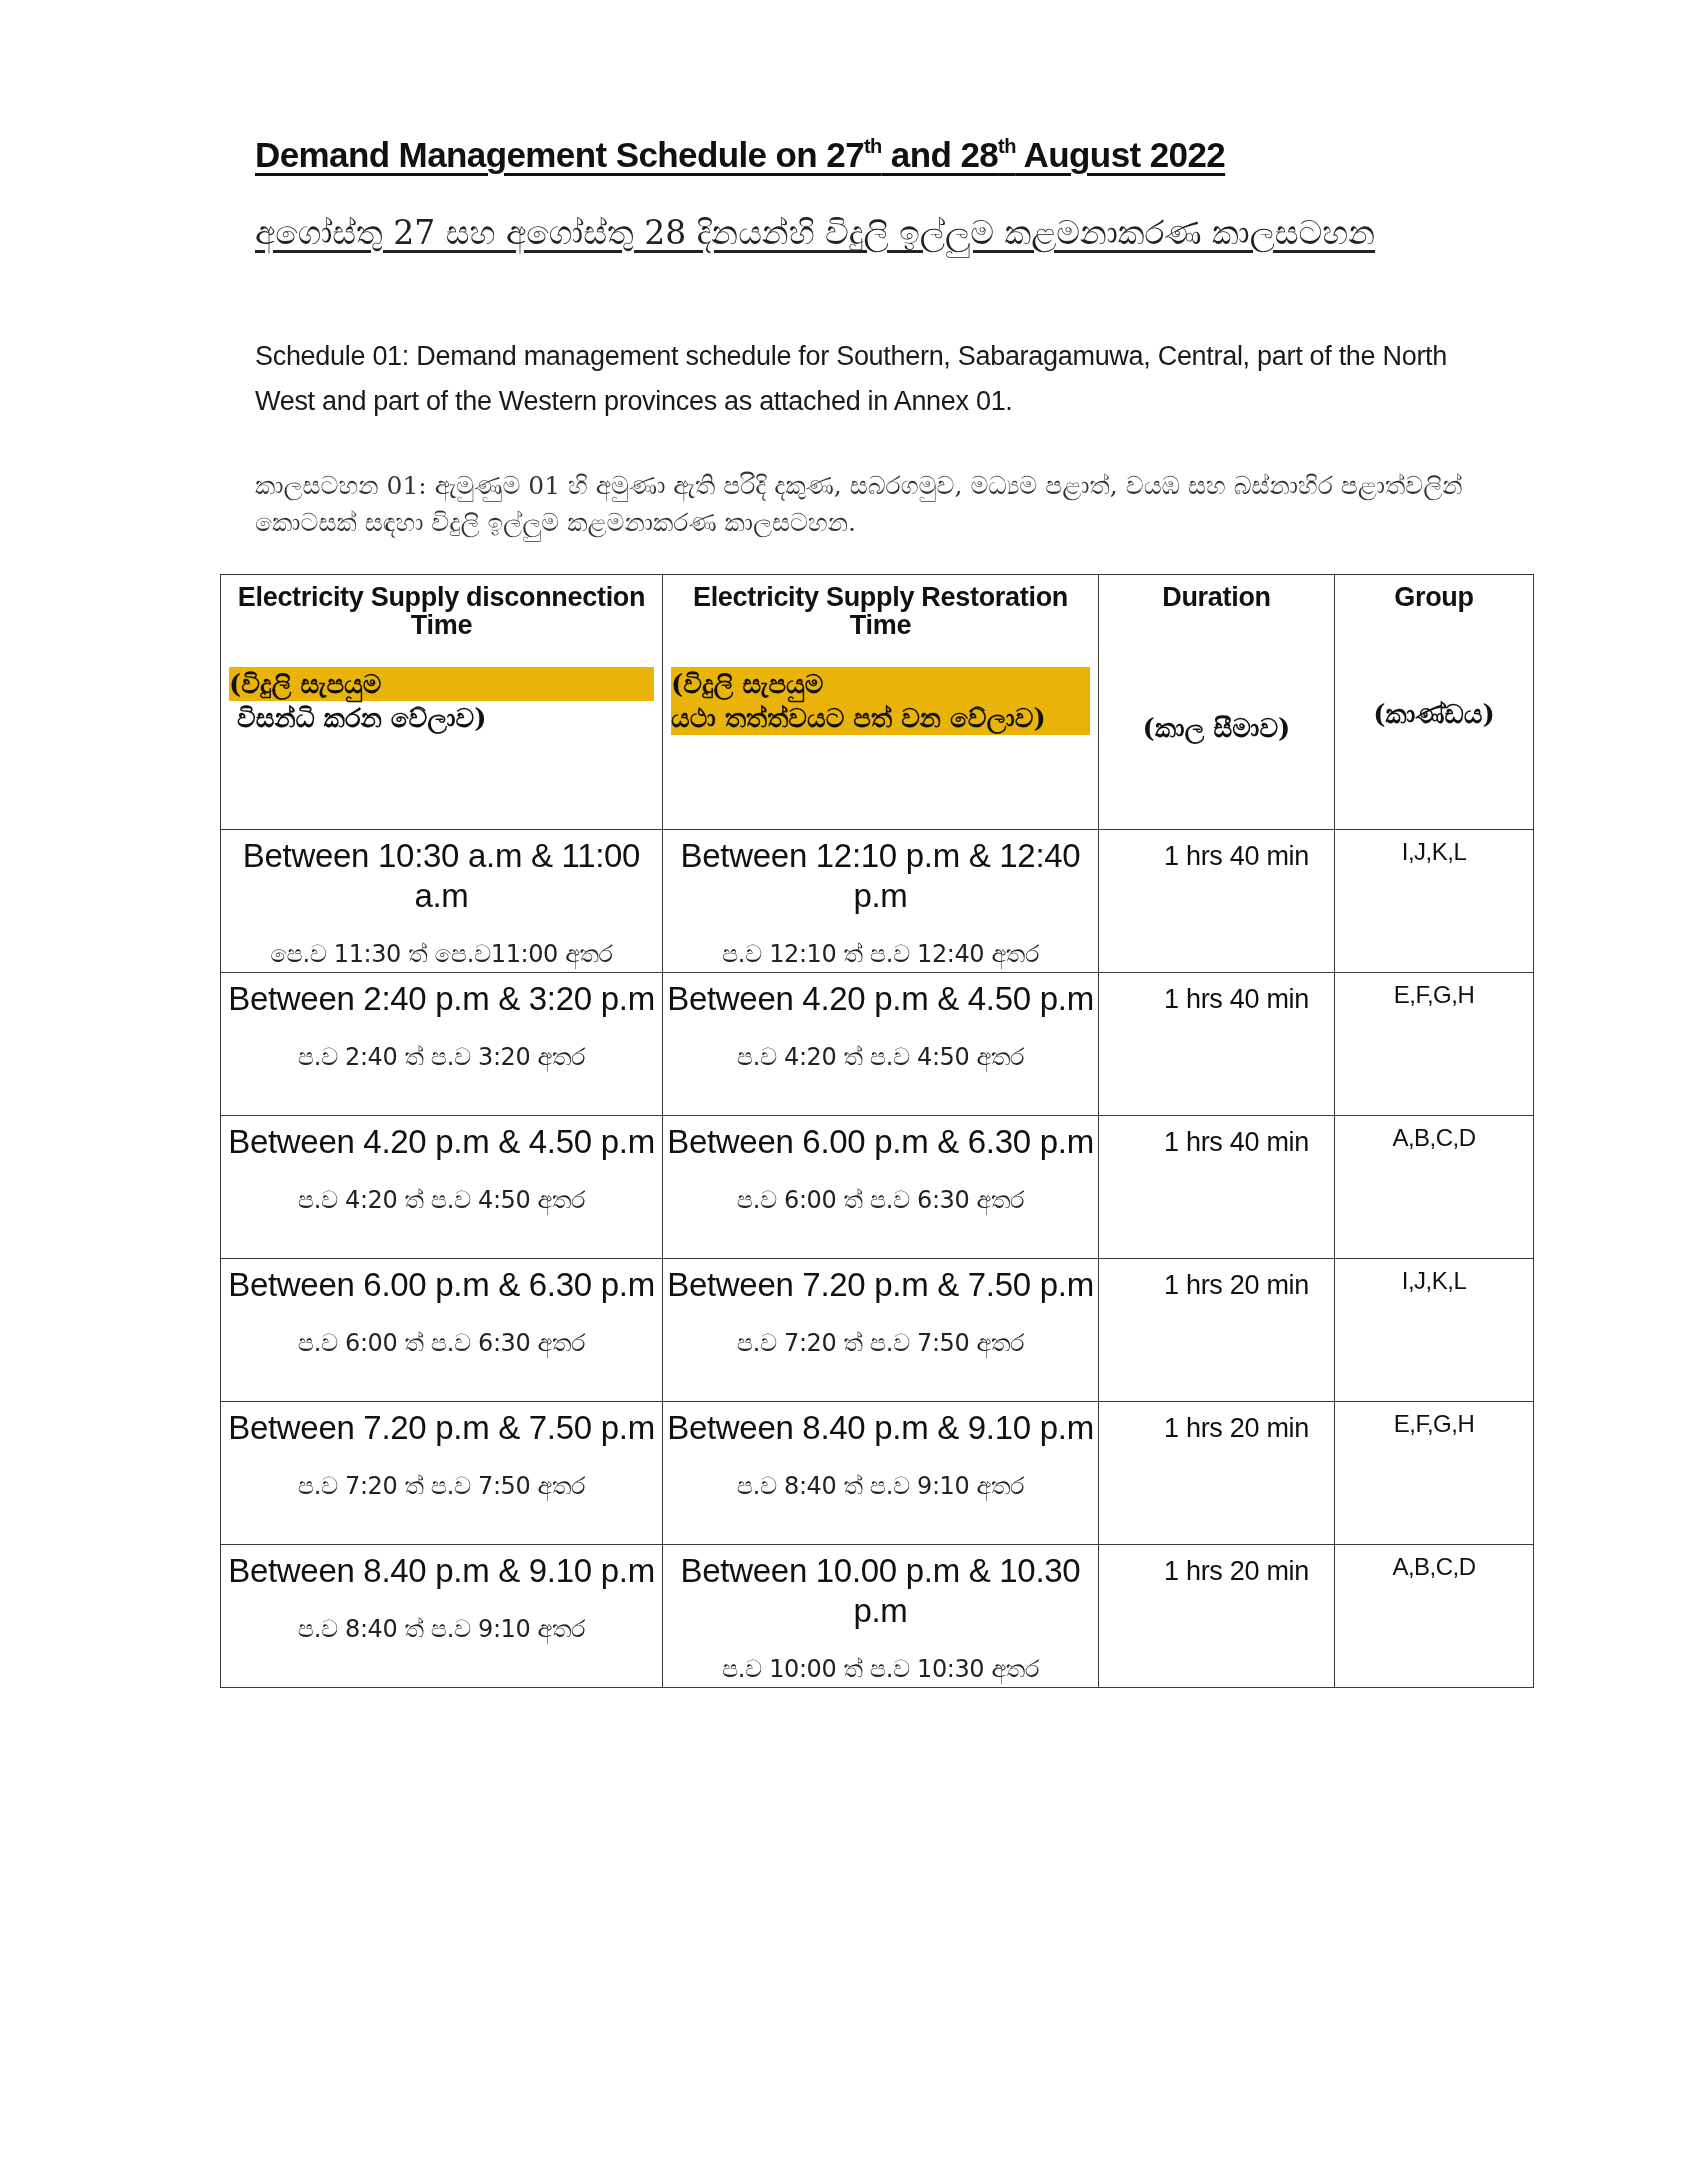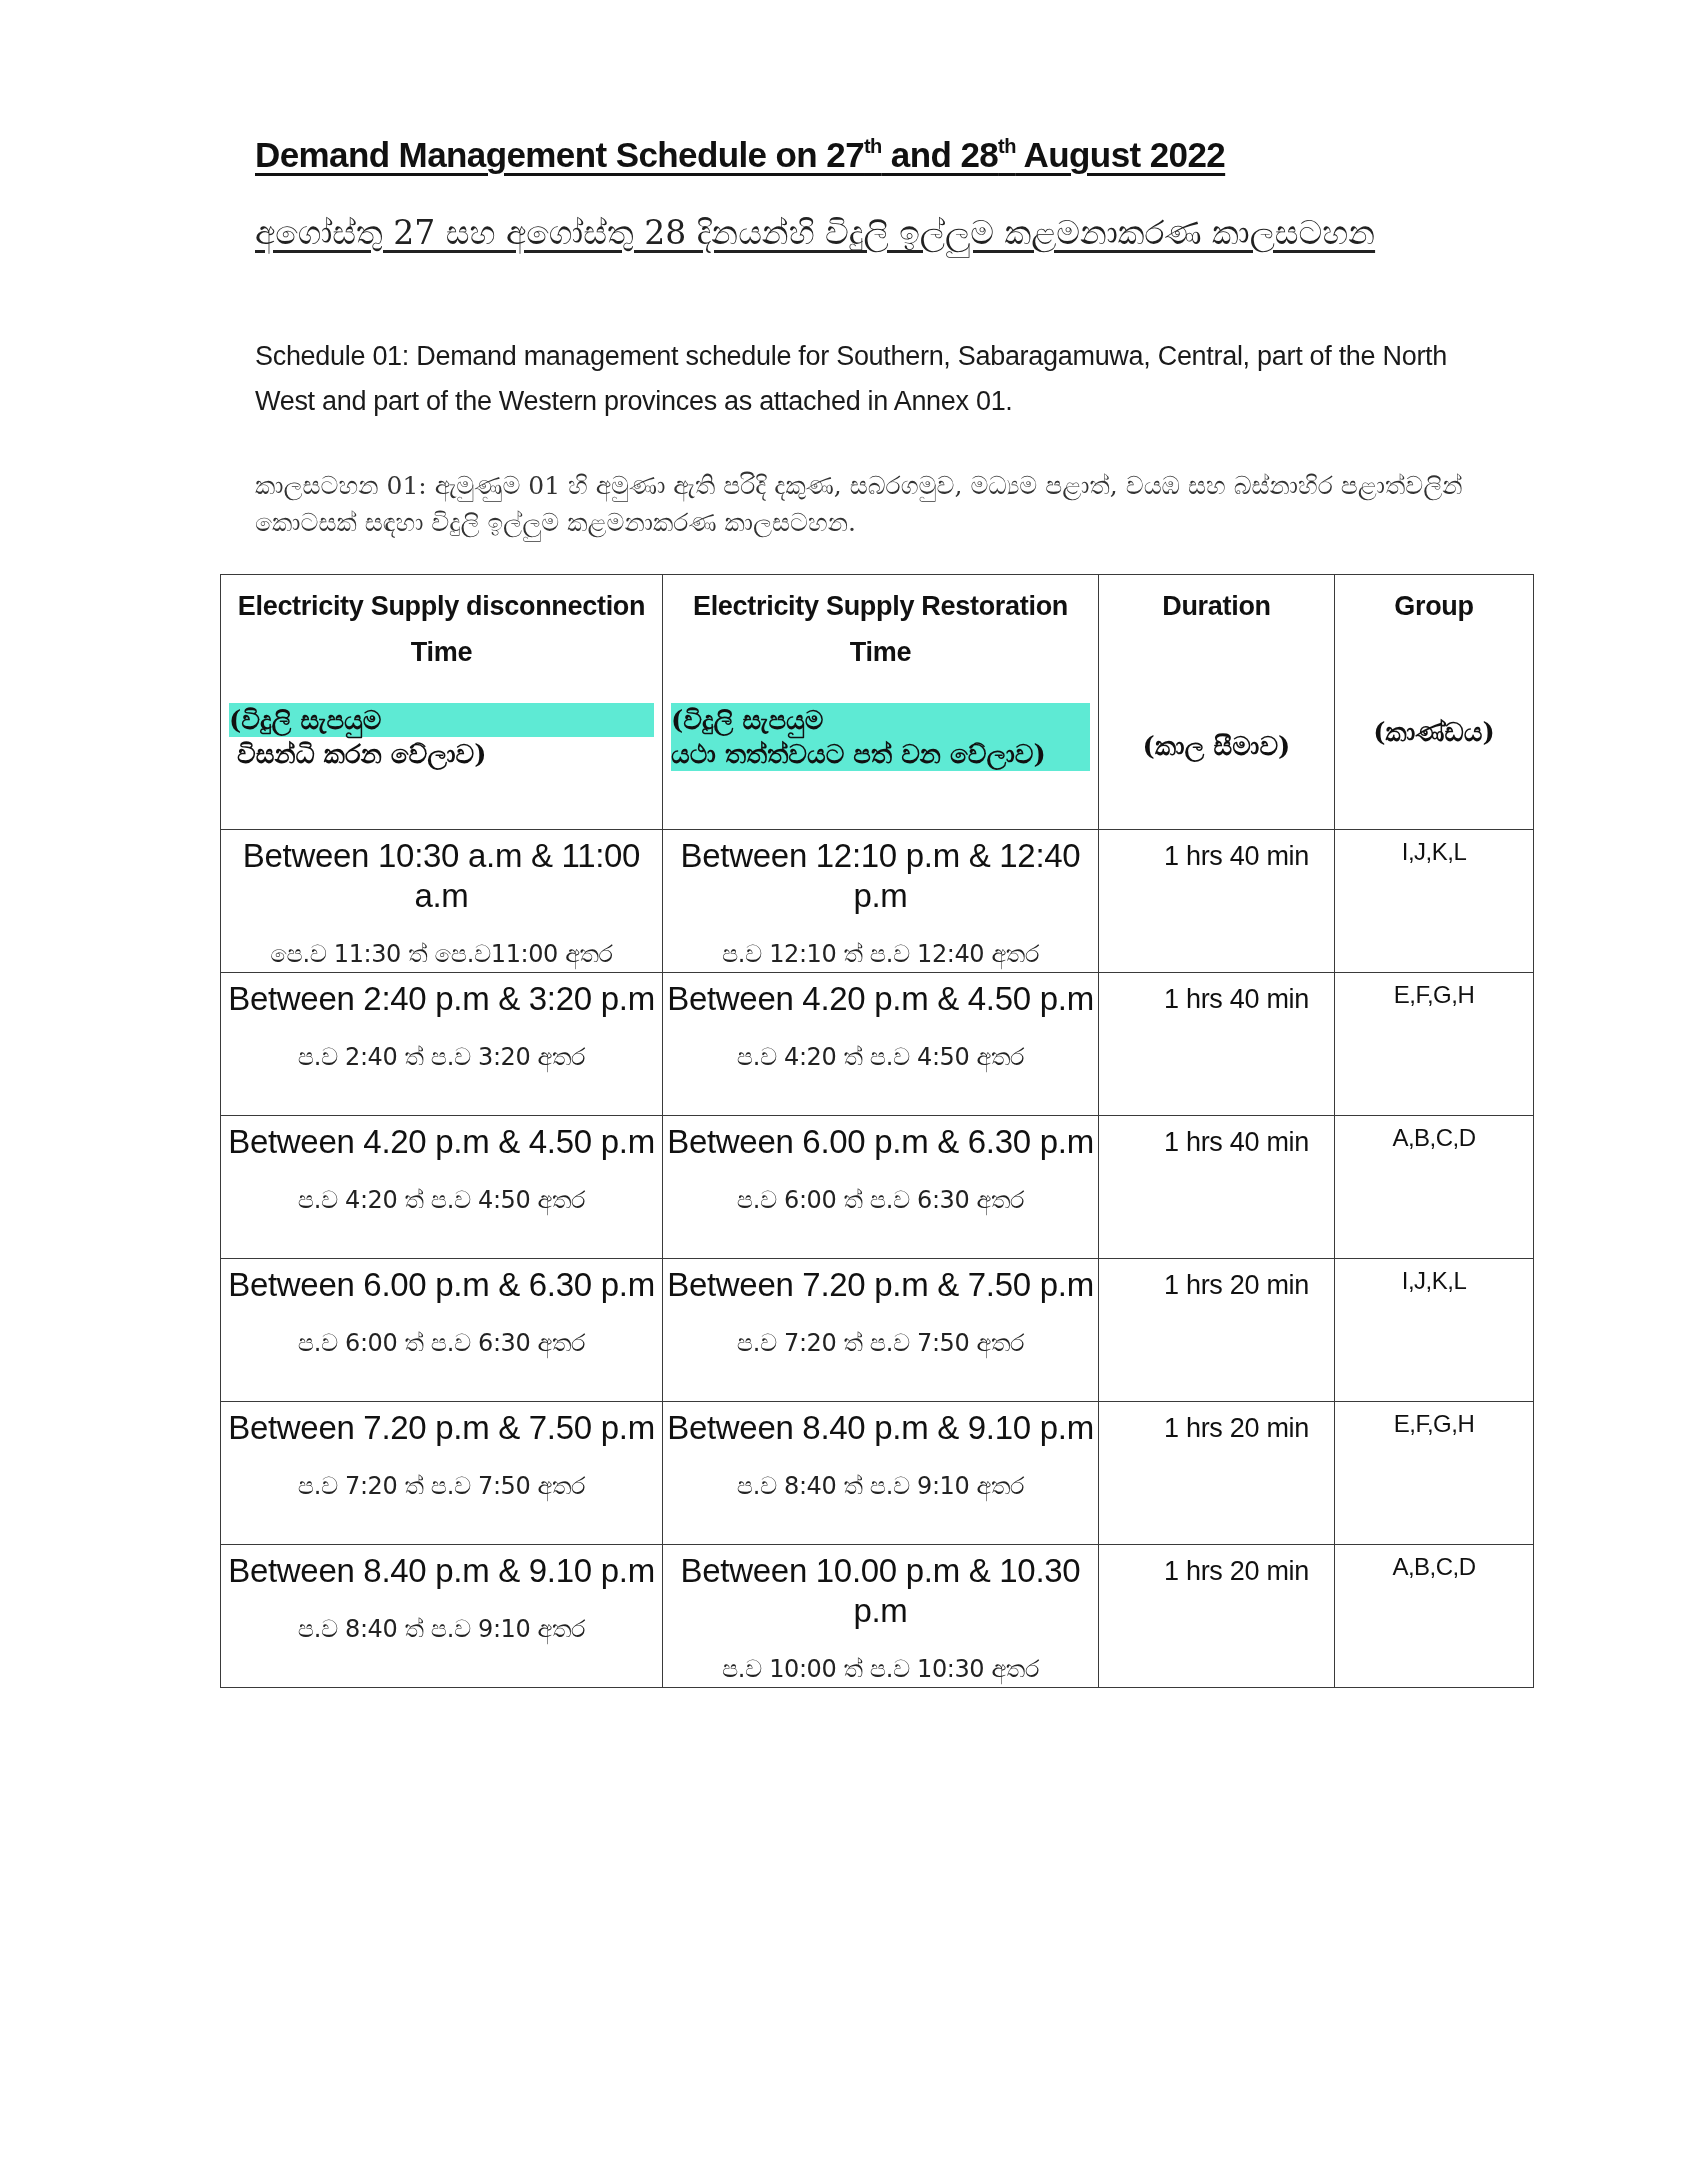--- a/index.html
+++ b/index.html
@@ -15,24 +15,24 @@
   .para-en { position: absolute; left: 255px; top: 334px; width: 1228px; font-size: 27px;
              line-height: 45px; letter-spacing: -0.3px; color: #1a1a1a; }
   .para-si { position: absolute; left: 255px; top: 467px; width: 1228px; font-size: 25px;
              line-height: 37px; font-family: "DejaVu Serif", serif; color: #333; }
   table.sched { position: absolute; left: 220px; top: 574px; border-collapse: collapse;
                 table-layout: fixed; width: 1312px; }
   table.sched td, table.sched th { border: 1.5px solid #3a3a3a; vertical-align: top;
                 text-align: center; padding: 0; }
   col.c1 { width: 442px; } col.c2 { width: 436px; } col.c3 { width: 236px; } col.c4 { width: 199px; }
   th { font-weight: bold; font-size: 27px; height: 254px; }
-  .th-en { display: block; padding: 8px 10px 0; line-height: 46px; letter-spacing: -0.3px; text-align: center; }
+  .th-en { display: block; padding: 8px 10px 0; line-height: 28px; letter-spacing: -0.3px; text-align: center; }
   .th-si { display: block; text-align: left; margin: 28px 8px 0 8px; font-size: 26px;
            line-height: 34px; font-family: "DejaVu Serif", serif; font-weight: bold; }
-  .th-si .band { background: #5eead4; display: block; }
+  .th-si .band { background: #eab308; display: block; }
   .th-si-c { display: block; margin-top: 102px; font-size: 26px; font-family: "DejaVu Serif", serif; font-weight: bold; }
   .th-si-c2 { display: block; margin-top: 88px; font-size: 26px; font-family: "DejaVu Serif", serif; font-weight: bold; }
   td { height: 142px; }
   .cell-en { display: block; padding-top: 6px; font-size: 33px; line-height: 40px; letter-spacing: -0.3px; }
   .cell-si { display: block; margin-top: 22px; font-size: 24px; line-height: 32px; color: #222;
              font-family: "DejaVu Sans", sans-serif; letter-spacing: -0.4px; }
   .dur { display: block; padding-top: 6px; padding-left: 40px; font-size: 27px; line-height: 40px; letter-spacing: -0.3px; }
   .grp { display: block; padding-top: 4px; font-size: 24px; line-height: 36px; letter-spacing: -0.5px; }
 </style>
 </head>

